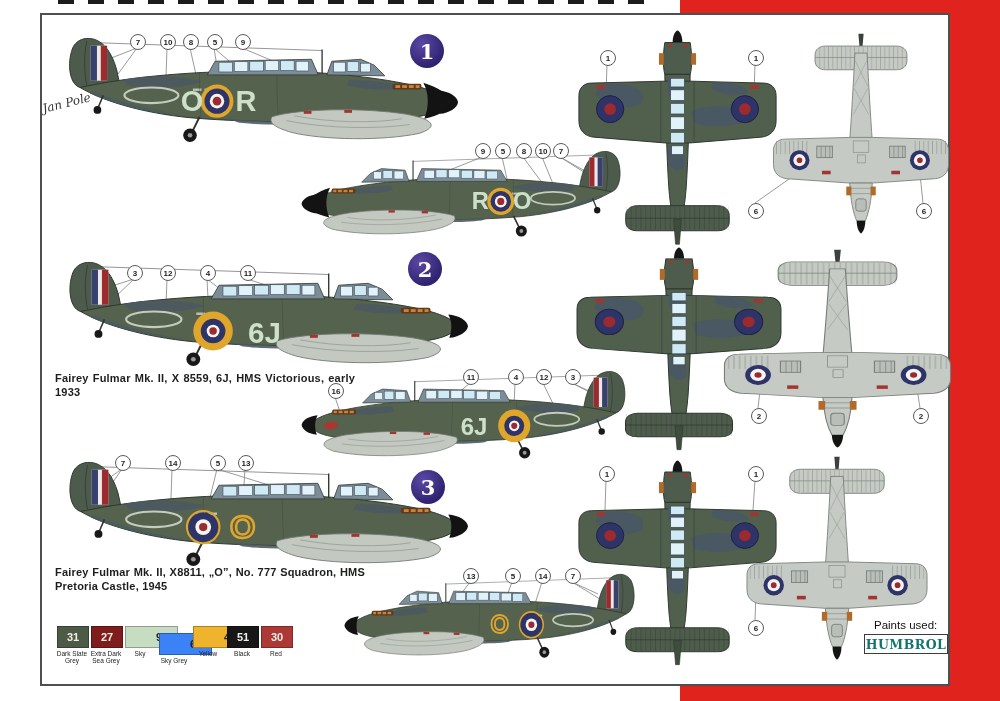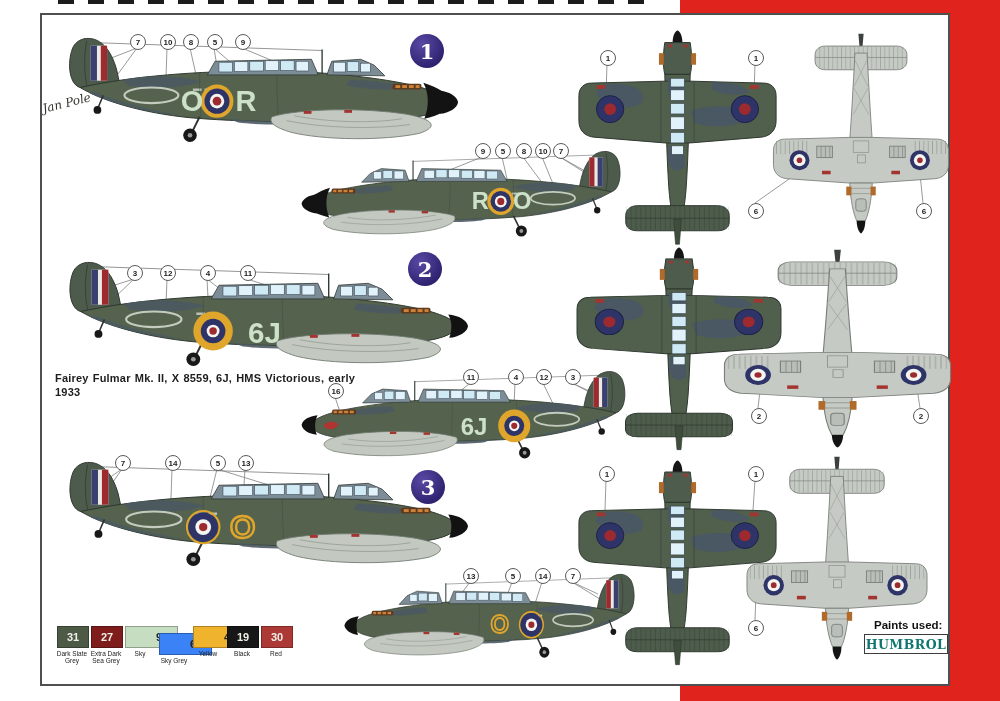--- a/index.html
+++ b/index.html
@@ -23,21 +23,21 @@
   #leaders{position:absolute;left:0;top:0;z-index:2;}
   .code{font-family:"Liberation Sans",sans-serif;font-weight:bold;font-size:30px;
     fill:#cde0c8;text-anchor:middle;}
   .oletter{fill:none;stroke:#e0a62c;stroke-width:2.5px;font-size:33px;}
   .paint{position:absolute;top:626px;width:34px;z-index:5;}
   .swatch{width:30px;height:20px;text-align:center;line-height:20px;font-size:11px;
     font-weight:bold;border:1px solid rgba(0,0,0,.28);}
   .t-light{color:#f0f0e8;}.t-dark{color:#222;padding-left:21px;}
   .plabel{width:38px;margin-left:-4px;text-align:center;font-size:6.5px;line-height:1.15;
     color:#222;margin-top:2px;}
-  .paints-used{position:absolute;left:874px;top:619px;font-size:11.5px;font-weight:bold;color:#111;z-index:5;}
+  .paints-used{position:absolute;left:874px;top:619px;font-size:11.5px;font-weight:normal;color:#111;z-index:5;}
   .humbrol{position:absolute;left:864px;top:634px;width:82px;height:18px;border:1px solid #3c3c3c;
     box-shadow:inset 0 0 0 1px #fff;display:flex;align-items:center;justify-content:center;z-index:5;background:#fff;}
   .humbrol span{color:#0f766e;font-family:"DejaVu Serif",serif;font-weight:bold;font-size:12.5px;letter-spacing:.5px;}
 </style>
 </head>
 <body>
 
 <div id="stage">
   <div class="red-band"></div>
   <div class="page"></div>
@@ -308,20 +308,21 @@
     </svg>
   <svg class="art" style="left:722px;top:455px" width="230" height="205" viewBox="0 0 210 230" preserveAspectRatio="false">
       <use href="#acbot"></use>
     </svg>
 
   <div class="badge" style="left:410px;top:34px">1</div>
   <div class="badge" style="left:408px;top:252px">2</div>
   <div class="badge" style="left:411px;top:470px">3</div>
 
   <div class="caption" style="left:55px;top:371px;width:300px">Fairey Fulmar Mk. II, X 8559, 6J, HMS Victorious, early 1933</div>
+  <div class="caption" style="left:55px;top:565px;width:310px">Fairey Fulmar Mk. II, X8811, „O”, No. 777 Squadron, HMS Pretoria Castle, 1945</div>
 
   <div class="sig" style="left:42px;top:96px">Jan Pole</div>
 
   <div class="callout" style="left:130px;top:34px">7</div>
   <div class="callout" style="left:160px;top:34px">10</div>
   <div class="callout" style="left:183px;top:34px">8</div>
   <div class="callout" style="left:207px;top:34px">5</div>
   <div class="callout" style="left:235px;top:34px">9</div>
 
   <div class="callout" style="left:475px;top:143px">9</div>
@@ -376,21 +377,21 @@
   </div>
   <div class="paint" style="left:159px">
     <div class="swatch t-dark" style="background: #3b82f6; margin-top: 7px;">64</div>
     <div class="plabel">Sky Grey</div>
   </div>
   <div class="paint" style="left:193px">
     <div class="swatch t-dark" style="background: rgb(239, 179, 45);">45</div>
     <div class="plabel">Yellow</div>
   </div>
   <div class="paint" style="left:227px">
-    <div class="swatch t-light" style="background: rgb(23, 23, 23);">19</div>
+    <div class="swatch t-light" style="background: rgb(23, 23, 23);">51</div>
     <div class="plabel">Black</div>
   </div>
   <div class="paint" style="left:261px">
     <div class="swatch t-light" style="background: rgb(173, 57, 54);">30</div>
     <div class="plabel">Red</div>
   </div>
 
   <div class="paints-used">Paints used:</div>
   <div class="humbrol">
     <span>HUMBROL</span>

